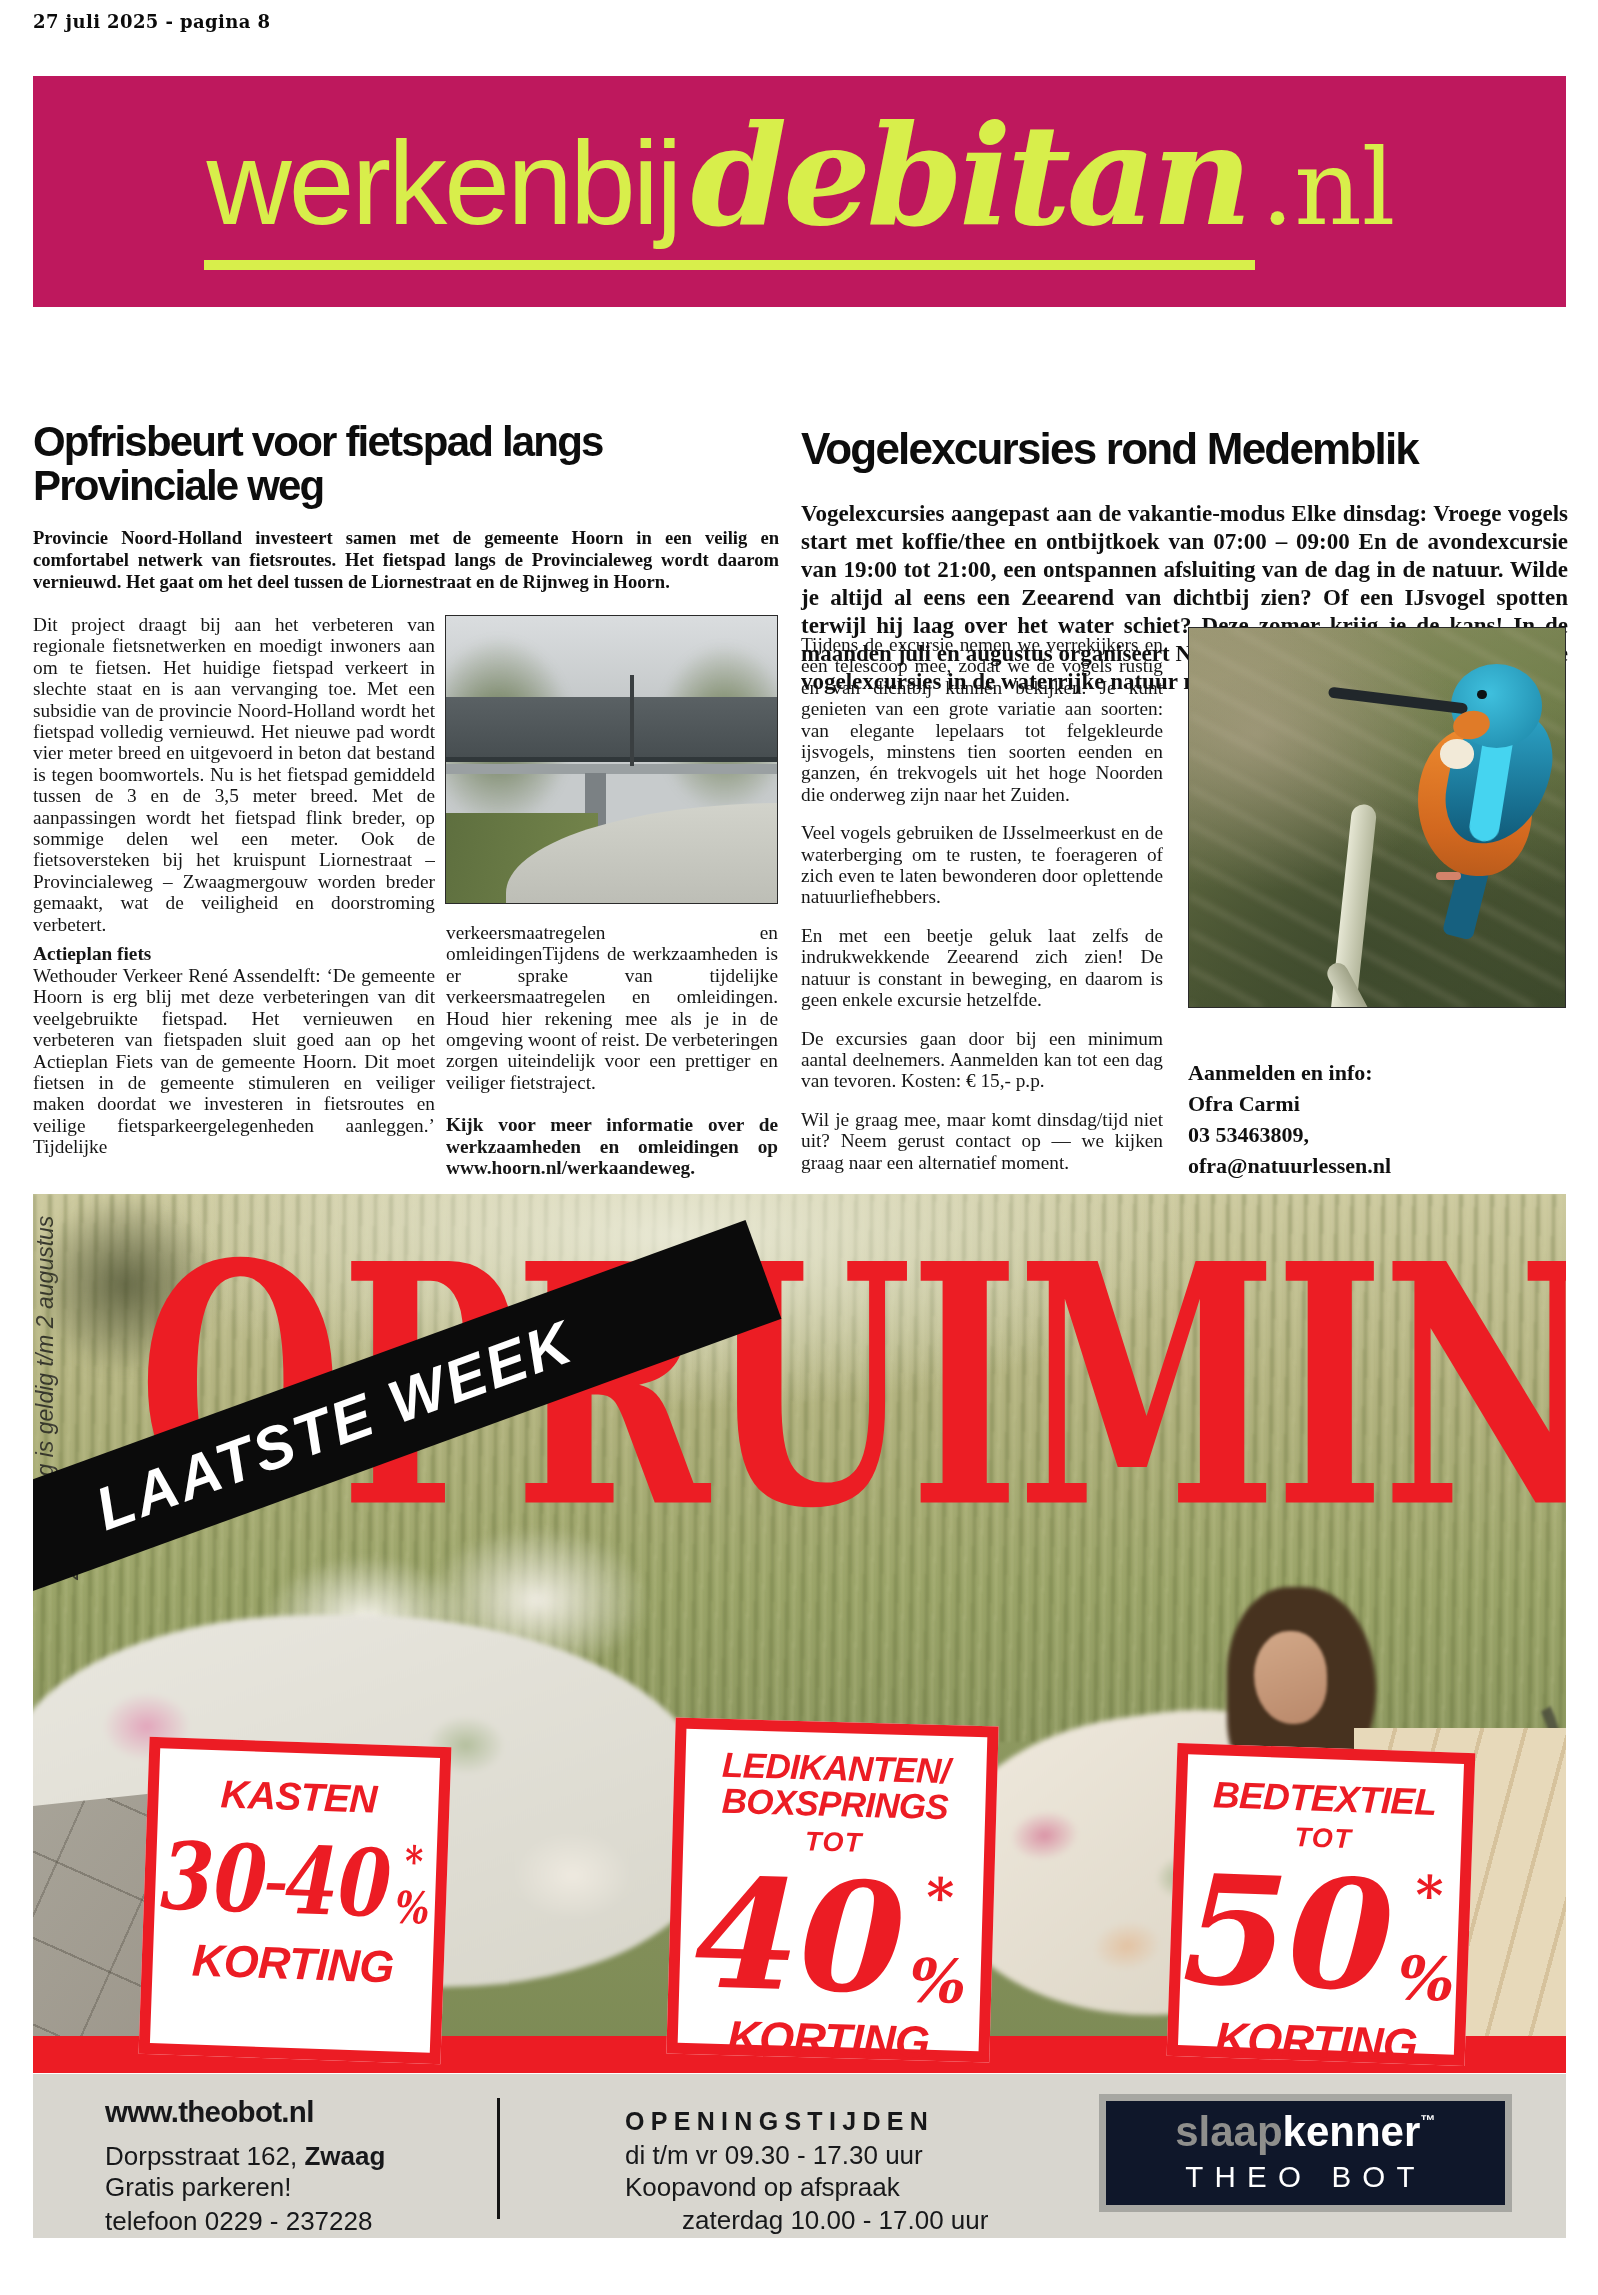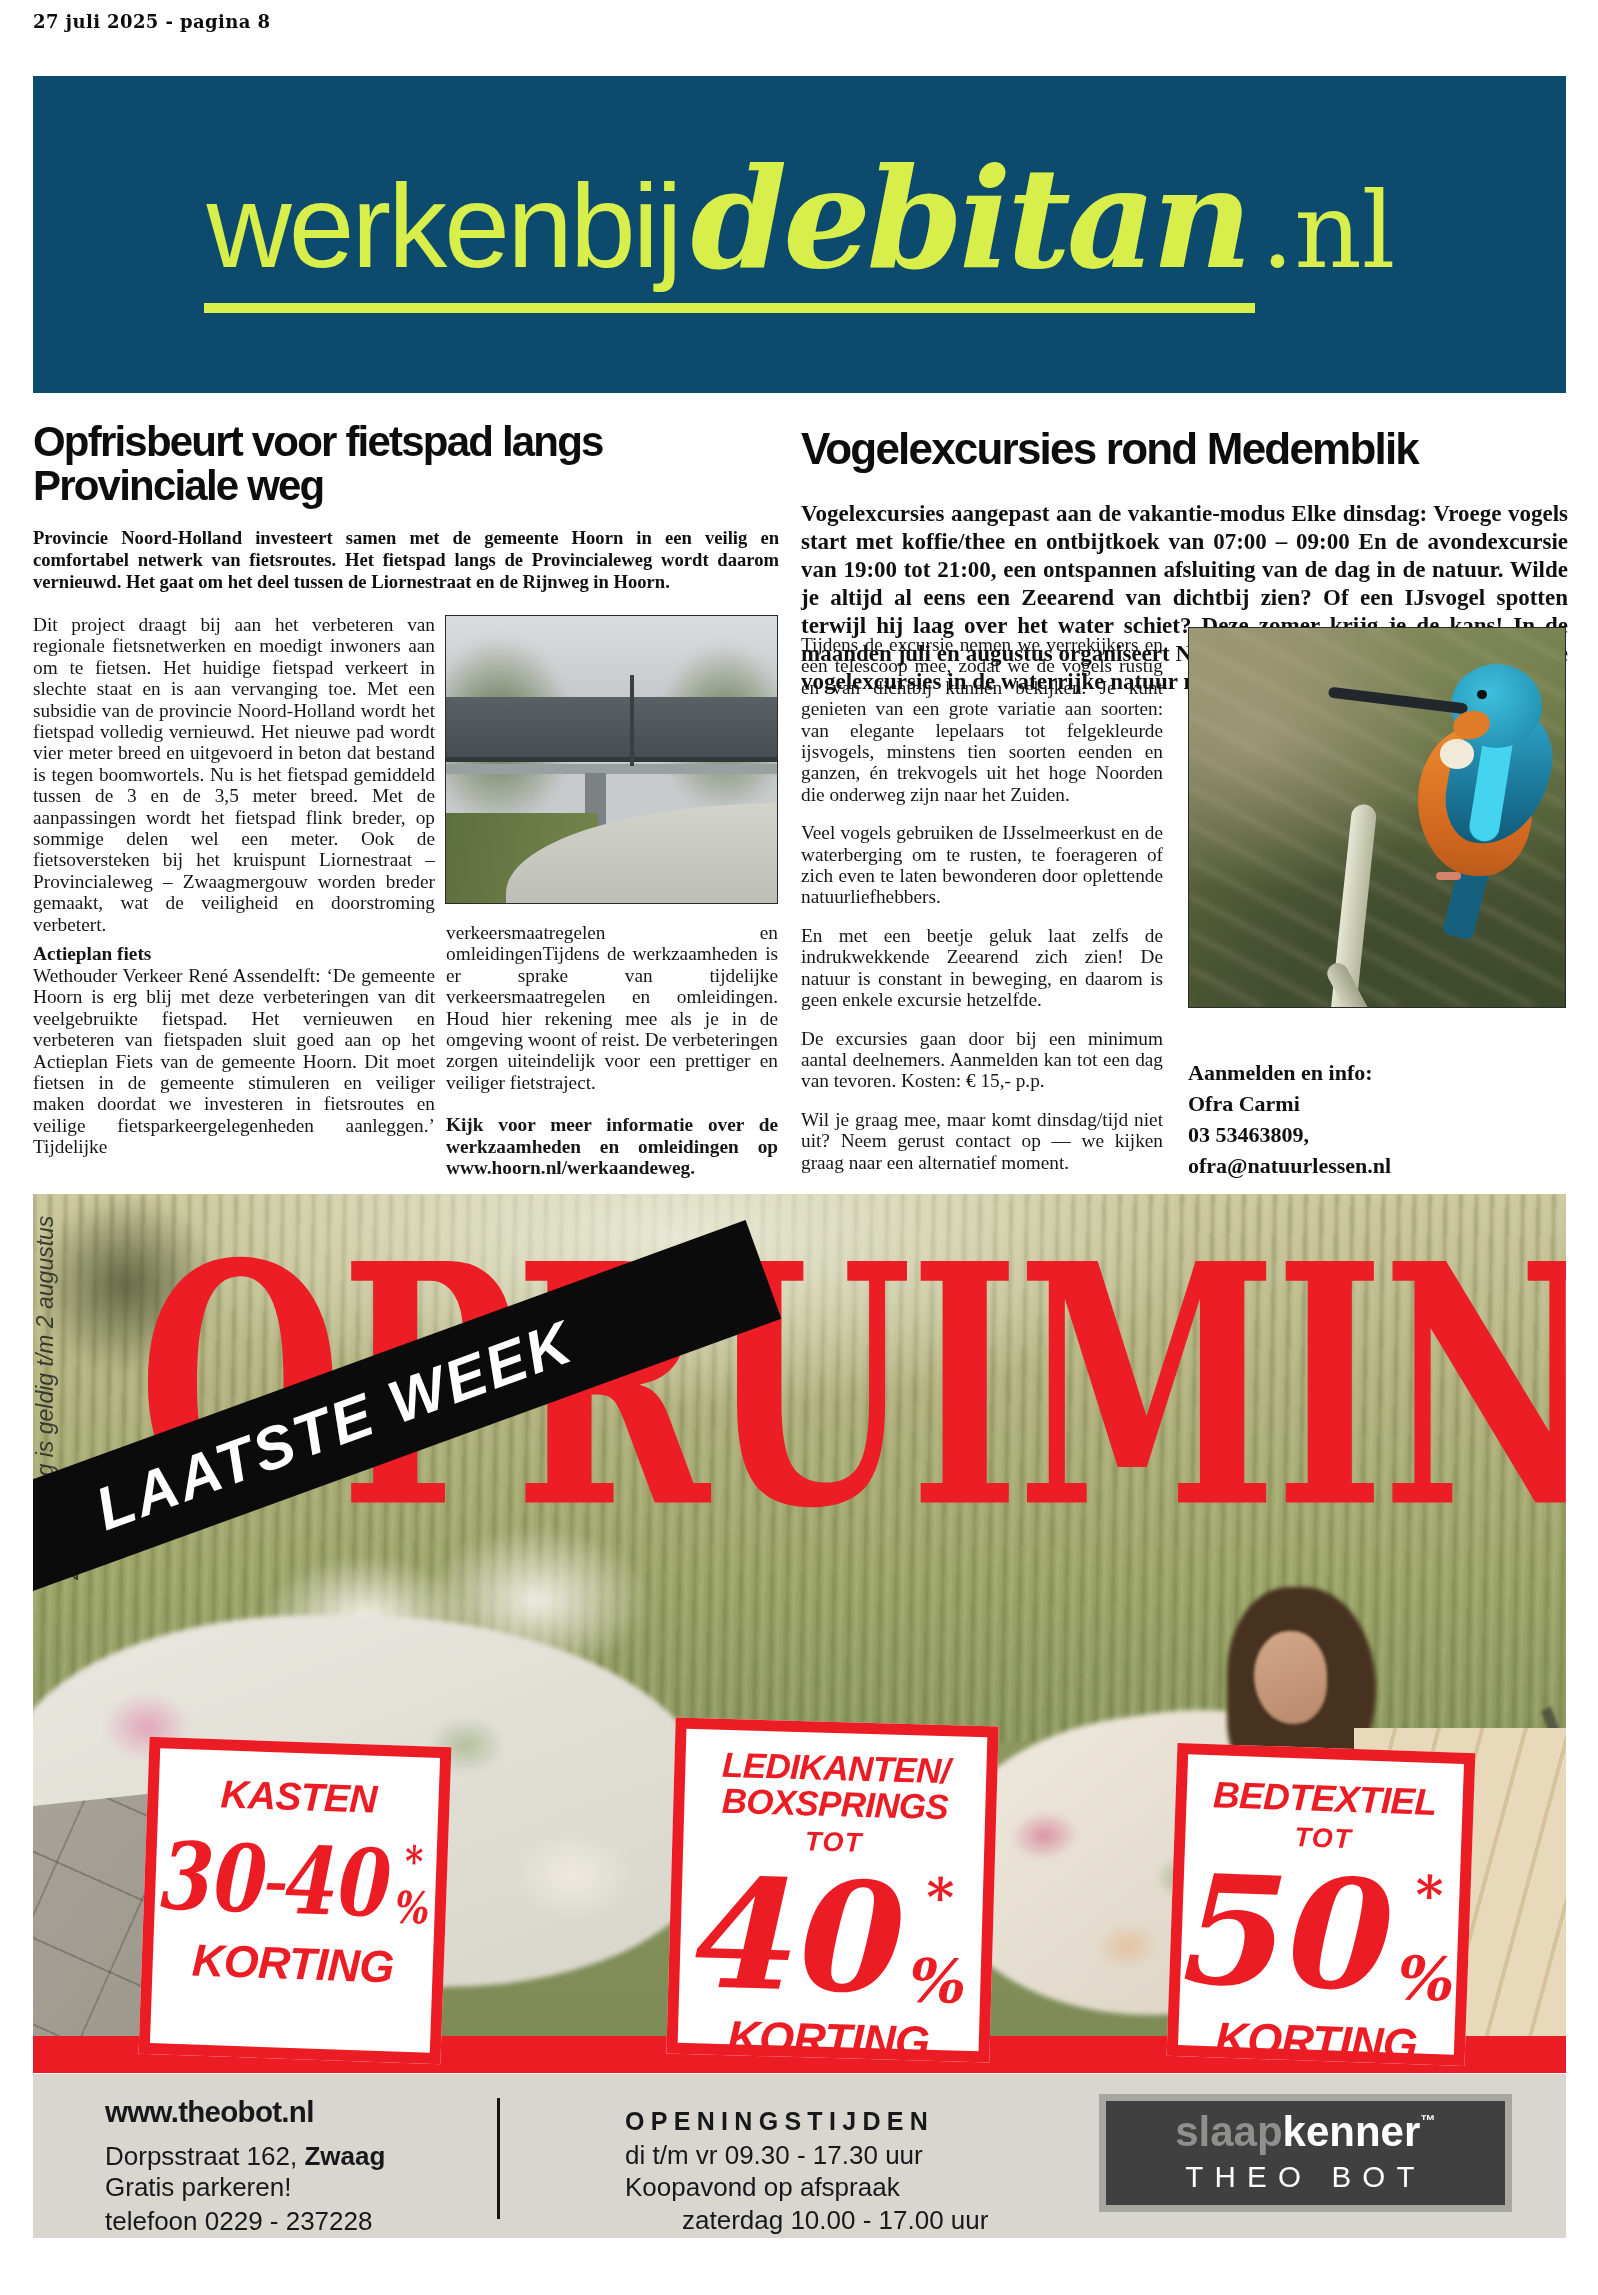--- a/index.html
+++ b/index.html
@@ -2,21 +2,21 @@
 <html style="font-size:11.2px"><head>
 <meta charset="utf-8">
 <style>
   html,body{margin:0;padding:0;background:#ffffff;}
   .page{position:relative;width:1599px;height:2295px;background:#fff;overflow:hidden;
         font-family:"Liberation Sans",sans-serif;color:#141414;padding-left:8px;}
   .abs{position:absolute;}
 
   
   .date{left:33px;top:11.2px;font-family:"DejaVu Serif",serif;font-weight:700;font-size:18px;color:#0b0b0b;letter-spacing:0.4px;}
-  .banner{left:33px;top:76px;width:1533px;height:317px;background:#0c4a6e;display:flex;align-items:center;justify-content:center;}
+  .banner{left:33px;top:76px;width:1533px;height:231px;background:#be185d;display:flex;align-items:center;justify-content:center;}
   .logo{display:flex;align-items:baseline;color:#d8ee4b;}
   .lg-main{display:flex;align-items:baseline;border-bottom:10.5px solid #d8ee4b;padding:0 7px 18px 2.8px;}
   .lg-werkenbij{font:400 118px/1 "Liberation Sans",sans-serif;letter-spacing:-2.8px;}
   .lg-debitan{font:italic 700 138px/0.9 "DejaVu Serif",serif;letter-spacing:-4.2px;margin-left:11.2px;}
   .lg-nl{font:400 105px/1 "DejaVu Serif",serif;margin-left:5.6px;}
 
   
   .headline{font-weight:700;color:#0d0d0d;letter-spacing:-1.8px;line-height:1.04;}
   .hl-left{left:33px;top:420px;width:611px;font-size:42px;}
   .hl-right{left:801px;top:426px;width:723px;font-size:44px;}
@@ -146,21 +146,21 @@
   .f-line{font-size:26px;}
   .f-addr{left:72px;top:67px;}
   .f-park{left:72px;top:98px;font-weight:400;}
   .f-phone{left:72px;top:132px;}
   .f-bold{font-weight:700;}
   .f-divider{left:464px;top:24px;width:2.8px;height:121px;background:#141414;}
   .f-hours-h{left:592px;top:27px;font-weight:700;font-size:25px;letter-spacing:6.3px;color:#22262a;margin-top:6px;}
   .f-h1{left:592px;top:66px;}
   .f-h2{left:592px;top:98px;}
   .f-h3{left:624px;top:131px;margin-left:25px;}
-  .logo-box{left:1066px;top:19.7px;width:413px;height:118px;background:#404040;border:7px solid #a7a7a2;
+  .logo-box{left:1066px;top:19.7px;width:413px;height:118px;background:#0f172a;border:7px solid #a7a7a2;
       box-sizing:border-box;display:flex;flex-direction:column;align-items:center;justify-content:center;}
   .lb-line1{font-weight:700;font-size:42px;line-height:1;}
   .lb-slaap{color:#8f8f8c;}
   .lb-kenner{color:#ffffff;}
   .lb-tm{color:#ffffff;font-size:15.5px;vertical-align:19.7px;font-weight:700;}
   .lb-line2{color:#ffffff;font-size:29.5px;letter-spacing:11.2px;margin-top:7px;font-weight:400;}
 </style>
 </head>
 <body>
 

